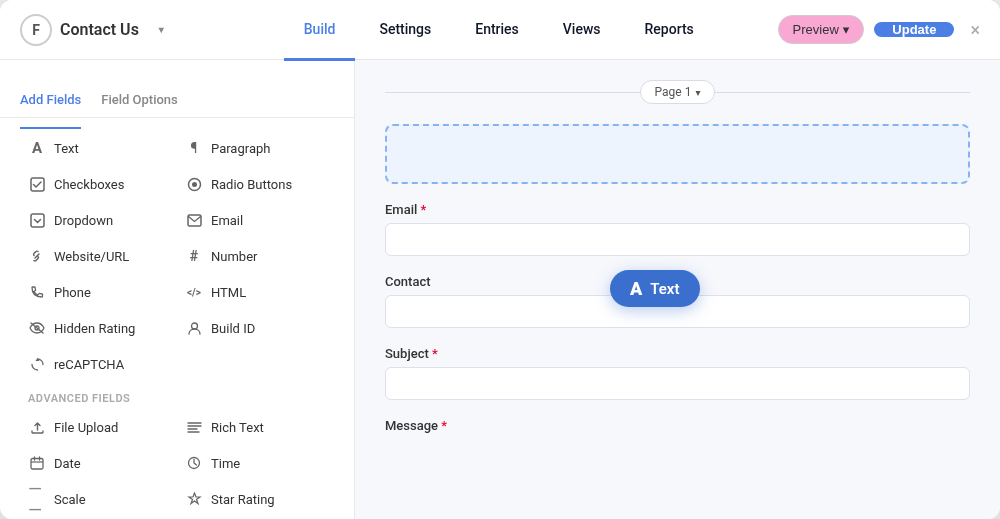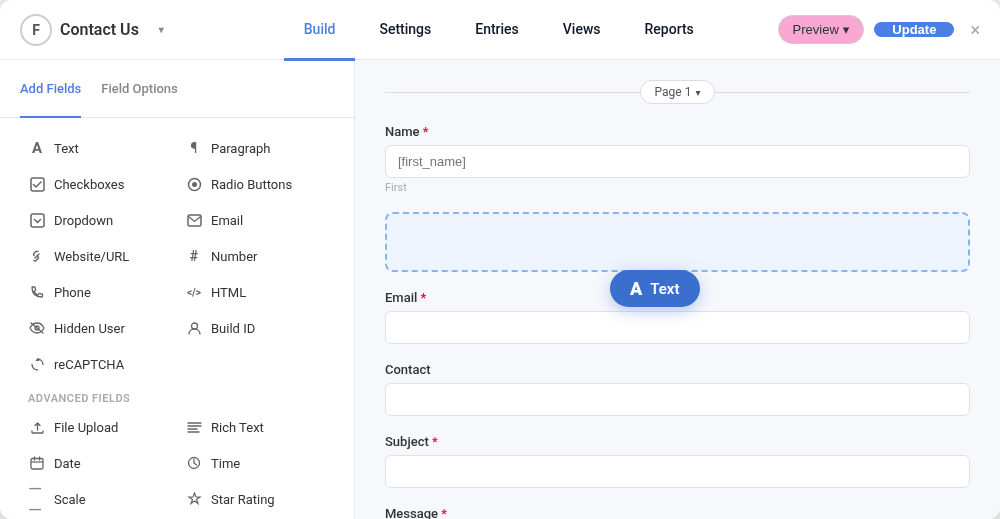--- a/index.html
+++ b/index.html
@@ -144,21 +144,21 @@
     }
     .sidebar-tab {
       padding: 20px 0;
       margin-right: 20px;
       font-size: 13px;
       font-weight: 500;
       color: #888;
       cursor: pointer;
       border-bottom: 2px solid transparent;
       position: relative;
-      top: 1px;
+      top: 12px;
     }
     .sidebar-tab.active {
       color: #4b7fe3;
       border-bottom: 2px solid #4b7fe3;
     }
     .sidebar-fields {
       padding: 12px 20px;
       display: grid;
       grid-template-columns: 1fr 1fr;
       gap: 0;
@@ -406,21 +406,21 @@
         </div>
 
         <div class="field-item">
           <span class="field-icon">
             <svg width="16" height="14" viewBox="0 0 16 14" fill="none">
               <path d="M1 7s2.5-5 7-5 7 5 7 5-2.5 5-7 5-7-5-7-5z" stroke="#666" stroke-width="1.3"></path>
               <circle cx="8" cy="7" r="2" stroke="#666" stroke-width="1.3"></circle>
               <path d="M2 2l12 10" stroke="#666" stroke-width="1.3" stroke-linecap="round"></path>
             </svg>
           </span>
-          <span>Hidden User</span>
+          <span>Hidden Rating</span>
         </div>
 
         <div class="field-item">
           <span class="field-icon">
             <svg width="15" height="15" viewBox="0 0 15 15" fill="none">
               <circle cx="7.5" cy="5" r="3" stroke="#666" stroke-width="1.3"></circle>
               <path d="M2 13c0-3 2.5-5 5.5-5s5.5 2 5.5 5" stroke="#666" stroke-width="1.3" stroke-linecap="round"></path>
             </svg>
           </span>
           <span>Build ID</span>
@@ -522,27 +522,20 @@
     <div class="main">
 
       <div class="page-indicator">
         <div class="page-line"></div>
         <div class="page-badge">
           <span>Page 1</span>
           <span style="font-size:10px;">▾</span>
         </div>
       </div>
 
-      <div class="form-field">
-        <div class="form-label">
-          <span>Name</span><span class="required"> *</span>
-        </div>
-        <input class="form-input" readonly="" placeholder="[first_name]" style="">
-        <div class="form-sublabel">First</div>
-      </div>
 
       <div class="drop-zone"></div>
 
       <div class="form-field">
         <div class="form-label">
           <span>Email</span><span class="required"> *</span>
         </div>
         <input class="form-input" readonly="" style="">
       </div>
 

